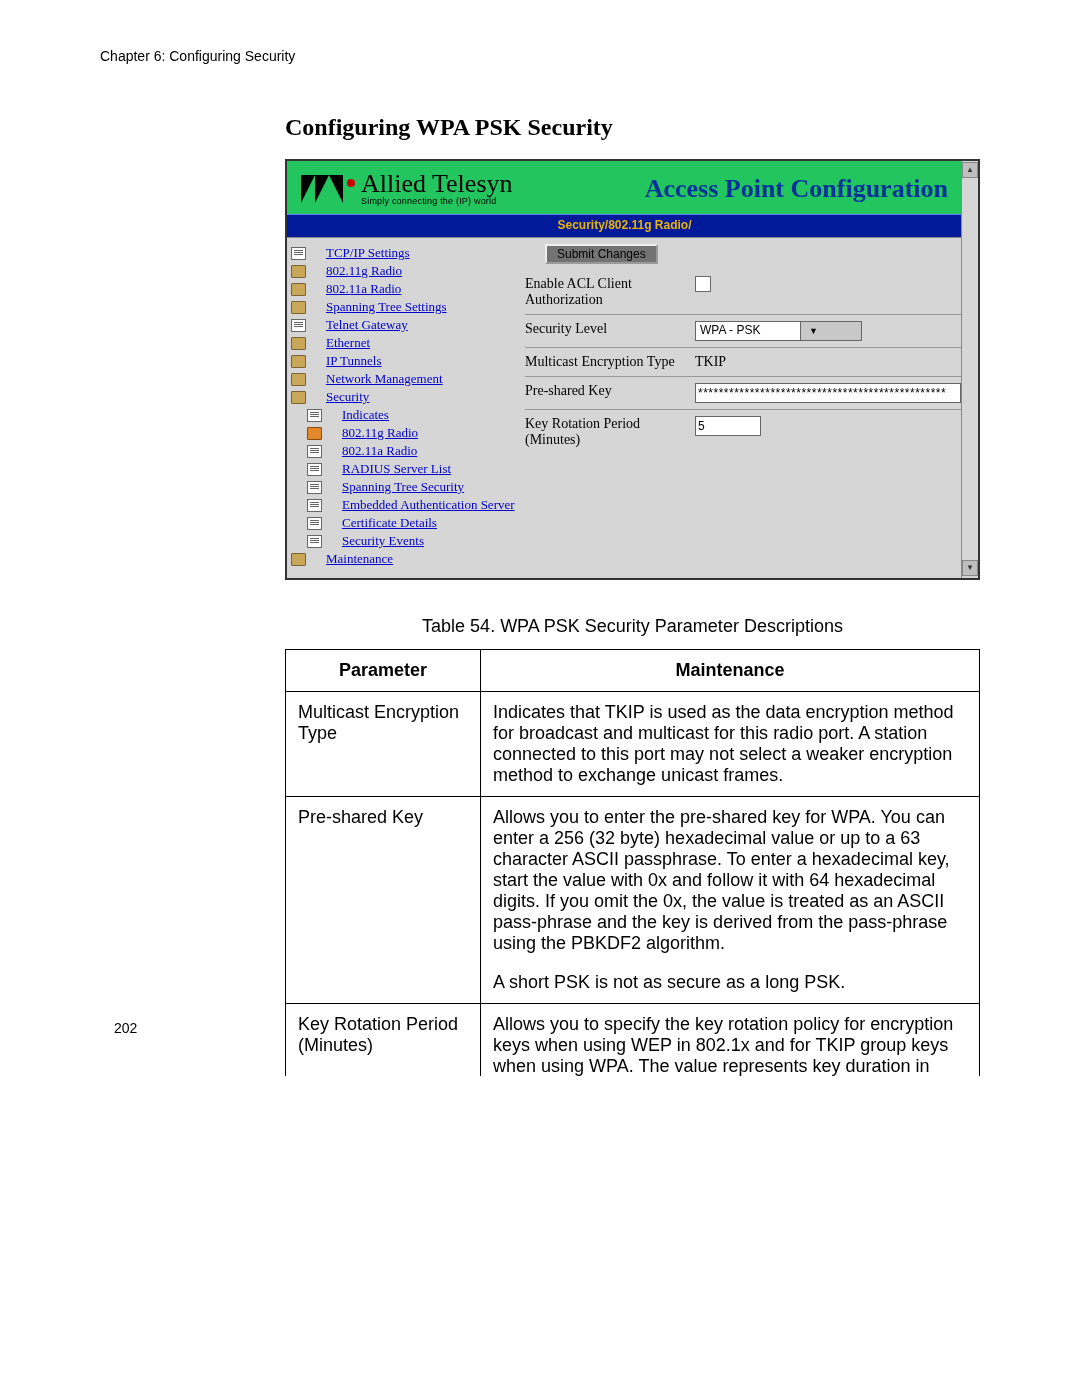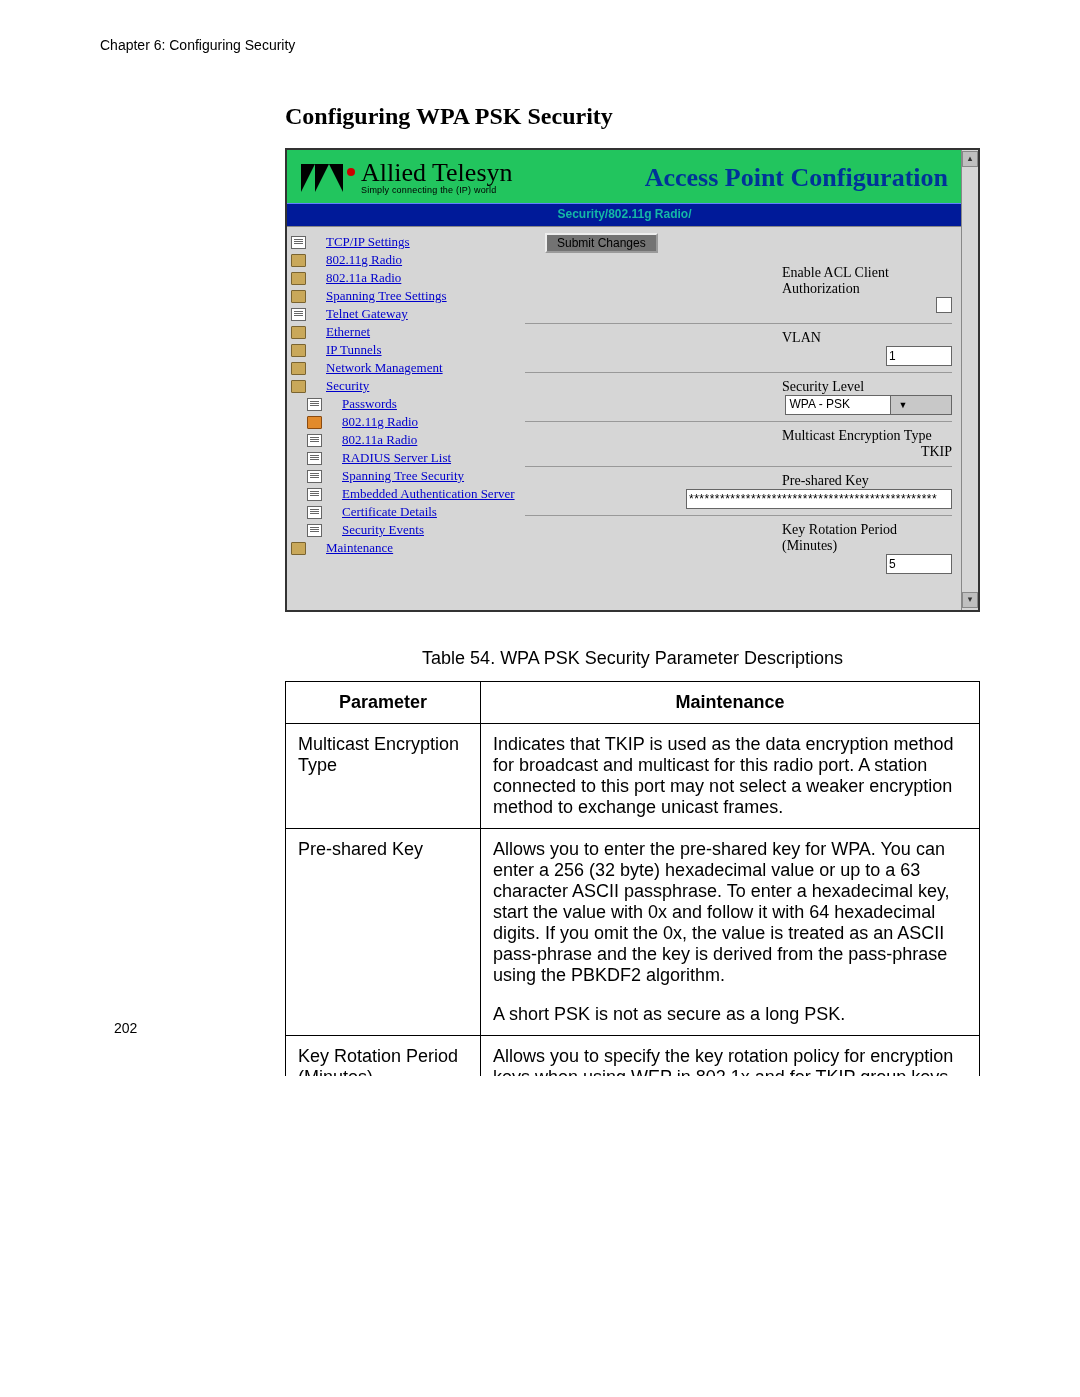--- a/index.html
+++ b/index.html
@@ -7,21 +7,21 @@
     padding: 0;
     background: #fff;
     font-family: Arial, Helvetica, sans-serif;
     color: #000;
   }
   .page {
     width: 1080px;
     height: 1076px;
     position: relative;
     box-sizing: border-box;
-    padding: 37px 100px 40px 100px;
+    padding: 48px 100px 40px 100px;
   }
   .chapter-header {
     font-size: 14px;
     margin-bottom: 50px;
   }
   .section-title {
     font-family: "Times New Roman", Times, serif;
     font-weight: bold;
     font-size: 24px;
     margin: 10px 0 18px 185px;
@@ -131,21 +131,21 @@
   }
   .menu-bar .mi {
     padding: 0 6px;
     border-right: 1px solid #6080ff;
     white-space: nowrap;
   }
   .menu-bar .mi:last-child { border-right: none; }
 
   .breadcrumb-bar {
     background: #001a99;
-    color: #14b8a6;
+    color: #eab308;
     font-size: 12px;
     font-weight: bold;
     text-align: center;
     padding: 3px 4px 5px;
     border-top: 1px solid #6080ff;
     margin-right: 16px;
   }
 
   .content-area {
     display: flex;
@@ -209,24 +209,23 @@
     font-family: Arial, sans-serif;
     font-size: 12px;
     background: #737373;
     border: 2px outset #eee;
     padding: 1px 10px;
     margin: 0 0 6px 20px;
     cursor: pointer;
   }
   .frow {
     display: flex;
-    align-items: flex-end;
+    align-items: flex-start;
     border-bottom: 1px solid #999;
     padding: 6px 0;
-    flex-direction: column;
   }
   .frow:last-child { border-bottom: none; }
   .flabel { width: 170px; }
   .fval { flex:1; font-family: "Times New Roman", Times, serif; }
   .chk {
     width: 14px; height: 14px;
     background:#fff; border:1px solid #666; display:inline-block;
   }
   .txtin {
     font-family: Arial, sans-serif;
@@ -346,21 +345,21 @@
           <div class="nav-row">
             <span class="ic ic-folder"></span>
             <a>Network Management</a>
           </div>
           <div class="nav-row">
             <span class="ic ic-folder"></span>
             <a>Security</a>
           </div>
           <div class="nav-row ind1">
             <span class="ic ic-page"></span>
-            <a>Passwords</a>
+            <a>Indicates</a>
           </div>
           <div class="nav-row ind1">
             <span class="ic ic-folder orange"></span>
             <a>802.11g Radio</a>
           </div>
           <div class="nav-row ind1">
             <span class="ic ic-page"></span>
             <a>802.11a Radio</a>
           </div>
           <div class="nav-row ind1">
@@ -390,24 +389,20 @@
         </div>
 
       <div class="form-panel">
         <button class="submit-btn">Submit Changes</button>
 
         <div class="frow">
           <div class="flabel">Enable ACL Client Authorization</div>
           <div class="fval"><span class="chk"></span></div>
         </div>
 
-        <div class="frow">
-          <div class="flabel">VLAN</div>
-          <div class="fval"><input class="txtin" value="1" style=""></div>
-        </div>
 
         <div class="frow">
           <div class="flabel">Security Level</div>
           <div class="fval">
             <span class="selwrap">
               <span>WPA - PSK</span>
               <span class="arrow">▼</span>
             </span>
           </div>
         </div>

